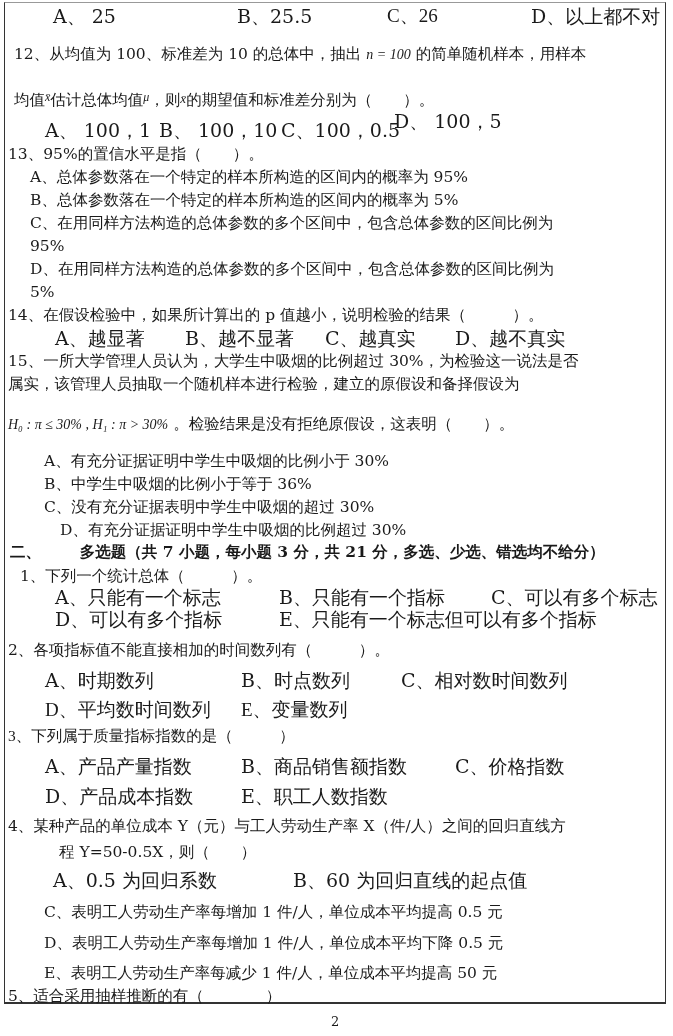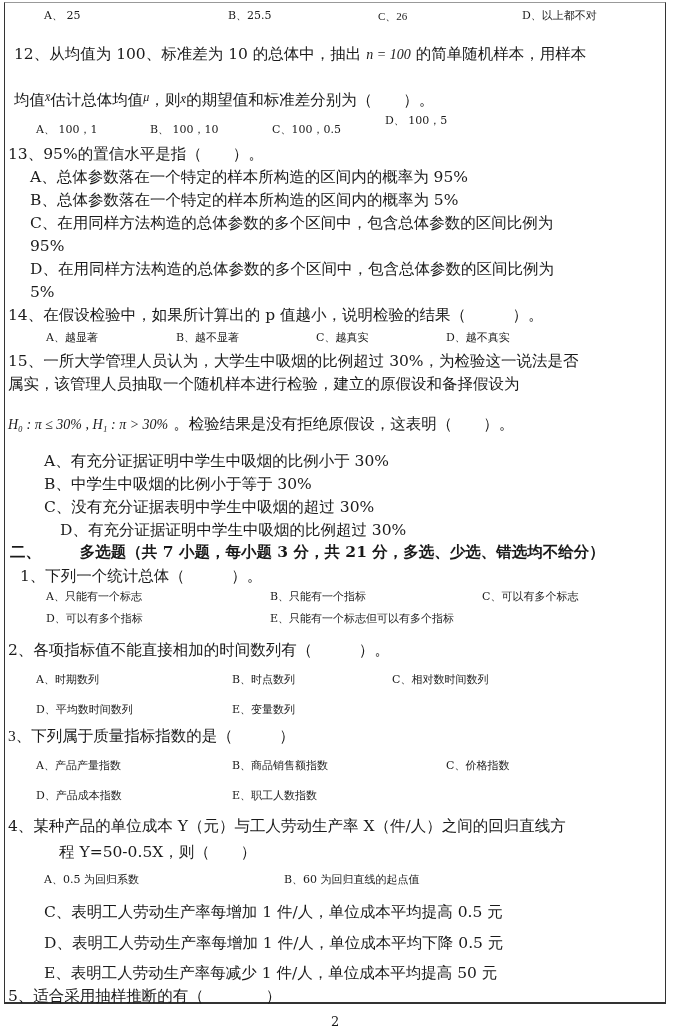--- a/index.html
+++ b/index.html
@@ -8,21 +8,21 @@
     font-family:"DejaVu Serif","Liberation Serif",serif; color:#1a1a1a;
   }
   .frame {
     position:absolute; left:4px; top:2px; width:662px; height:1002px;
     border-left:1.5px solid #333; border-right:1.5px solid #333; border-bottom:2px solid #333;
     border-top:1px solid #999; box-sizing:border-box;
   }
   .line {
     position:absolute; white-space:nowrap; font-size:15.5px; line-height:20px;
   }
-  .opt { position:absolute; white-space:nowrap; font-size:11px; line-height:20px; }
+  .opt { position:absolute; white-space:nowrap; font-size:19px; line-height:20px;margin-left:9px; }
   .bold { font-weight:bold; }
   .math { font-style:italic; font-family:"Liberation Serif",serif; }
   .pagenum { position:absolute; left:331px; top:1014px; font-size:13px; }
 </style>
 </head>
 <body>
 
 <div class="frame" data-name="question-frame"></div>
 
 <span class="opt" style="left:44px;top:6px;" data-name="q11-option-a">A、 25</span>
@@ -57,21 +57,21 @@
 <span class="opt" style="left:316px;top:328px;" data-name="q14-option-c">C、越真实</span>
 <span class="opt" style="left:446px;top:328px;" data-name="q14-option-d">D、越不真实</span>
 
 <div class="line" style="left:8px;top:351px;" data-name="q15-stem-line1">15、一所大学管理人员认为，大学生中吸烟的比例超过 30%，为检验这一说法是否</div>
 <div class="line" style="left:8px;top:374px;" data-name="q15-stem-line2">属实，该管理人员抽取一个随机样本进行检验，建立的原假设和备择假设为</div>
 <div class="line" style="left:8px;top:414px;" data-name="q15-stem-line3">
   <span class="math" style="font-size:14px;" data-name="q15-hypotheses-math">H₀ : π ≤ 30% , H₁ : π &gt; 30%</span>
   <span data-name="q15-text">。检验结果是没有拒绝原假设，这表明（　　）。</span>
 </div>
 <div class="line" style="left:44px;top:451px;" data-name="q15-option-a">A、有充分证据证明中学生中吸烟的比例小于 30%</div>
-<div class="line" style="left:44px;top:474px;" data-name="q15-option-b">B、中学生中吸烟的比例小于等于 30%</div>
+<div class="line" style="left:44px;top:474px;" data-name="q15-option-b">B、中学生中吸烟的比例小于等于 36%</div>
 <div class="line" style="left:44px;top:497px;" data-name="q15-option-c">C、没有充分证据表明中学生中吸烟的超过 30%</div>
 <div class="line" style="left:44px;top:520px;margin-left:16px;" data-name="q15-option-d">D、有充分证据证明中学生中吸烟的比例超过 30%</div>
 
 <div class="line bold" style="left:10px;top:560px;" data-name="section-heading">
   <span data-name="section-number">二、</span>
   <span style="display:inline-block;width:28px;"></span>
   <span data-name="section-title">多选题（共 7 小题，每小题 3 分，共 21 分，多选、少选、错选均不给分）</span>
 </div>
 
 <div class="line" style="left:20px;top:584px;" data-name="m1-stem">1、下列一个统计总体（　　　）。</div>
@@ -105,21 +105,21 @@
 <style>
   
   [data-name="m4-option-c"]{top:902px !important;}
   [data-name="m4-option-d"]{top:933px !important;}
   [data-name="m4-option-a"],[data-name="m4-option-b"]{top:870px !important;}
   [data-name="m4-stem-line2"]{top:842px !important;}
   [data-name="m4-stem-line1"]{top:816px !important;}
   [data-name="m3-option-d"],[data-name="m3-option-e"]{top:786px !important;}
   [data-name="m3-option-a"],[data-name="m3-option-b"],[data-name="m3-option-c"]{top:756px !important;}
   [data-name="m3-stem"]{top:726px !important;}
-  [data-name="m2-option-d"],[data-name="m2-option-e"]{top:700px !important;}
+  [data-name="m2-option-d"],[data-name="m2-option-e"]{top:700px !important;font-family:Liberation Serif, serif;}
   [data-name="m2-option-a"],[data-name="m2-option-b"],[data-name="m2-option-c"]{top:670px !important;}
   [data-name="m2-stem"]{top:640px !important;}
   [data-name="m1-option-d"],[data-name="m1-option-e"]{top:609px !important;}
   [data-name="m1-option-a"],[data-name="m1-option-b"],[data-name="m1-option-c"]{top:587px !important;}
   [data-name="m1-stem"]{top:566px !important;}
   [data-name="section-heading"]{top:542px !important;}
 </style>
 
 <div class="line" style="left:44px;top:963px;" data-name="m4-option-e">E、表明工人劳动生产率每减少 1 件/人，单位成本平均提高 50 元</div>
 <div class="line" style="left:8px;top:986px;" data-name="m5-stem">5、适合采用抽样推断的有（　　　　）</div>

